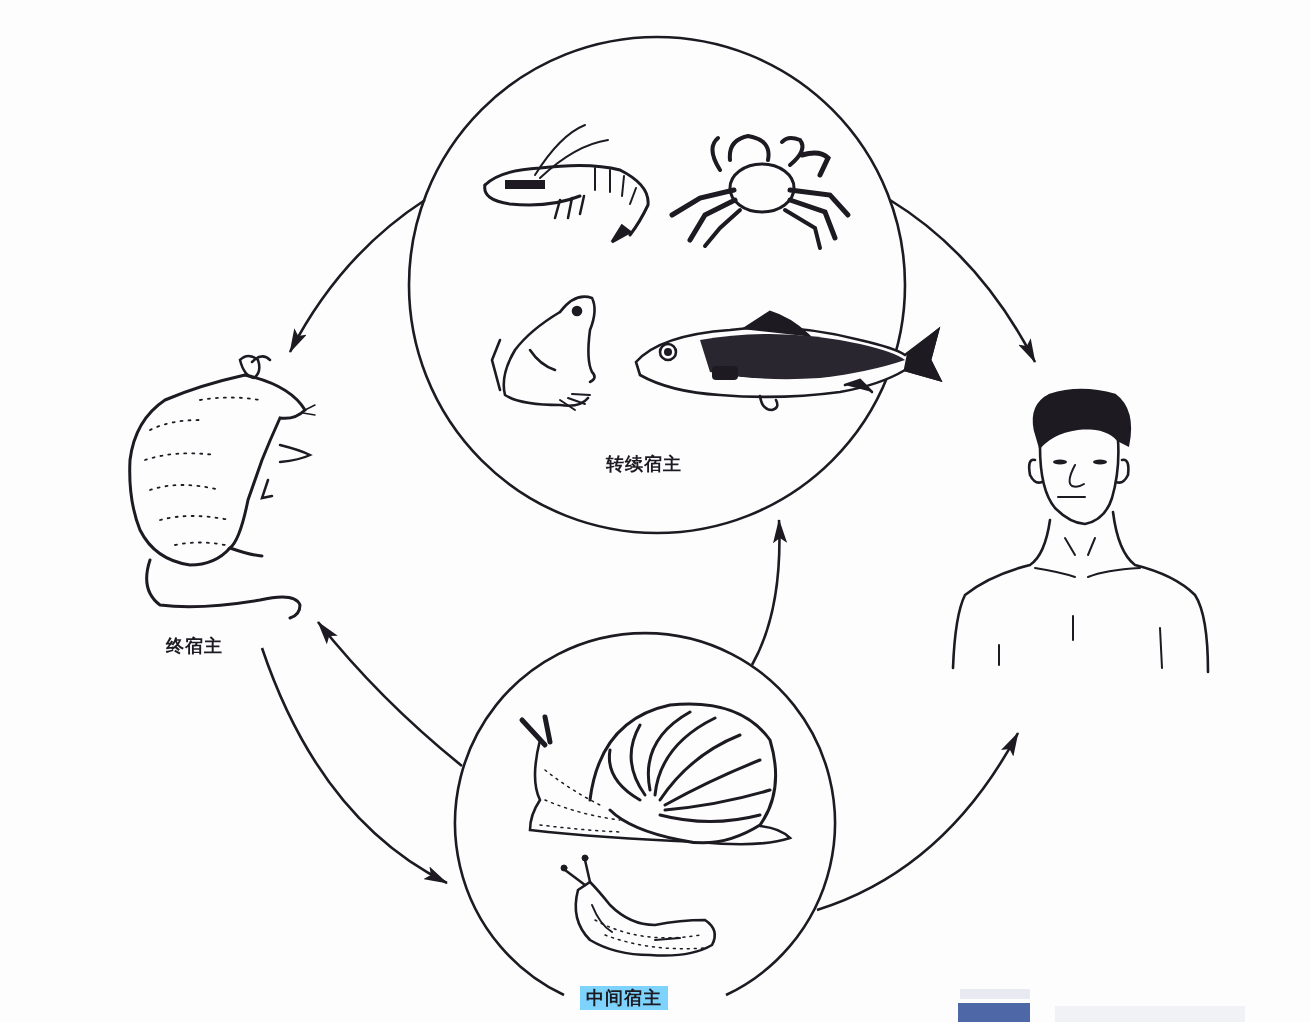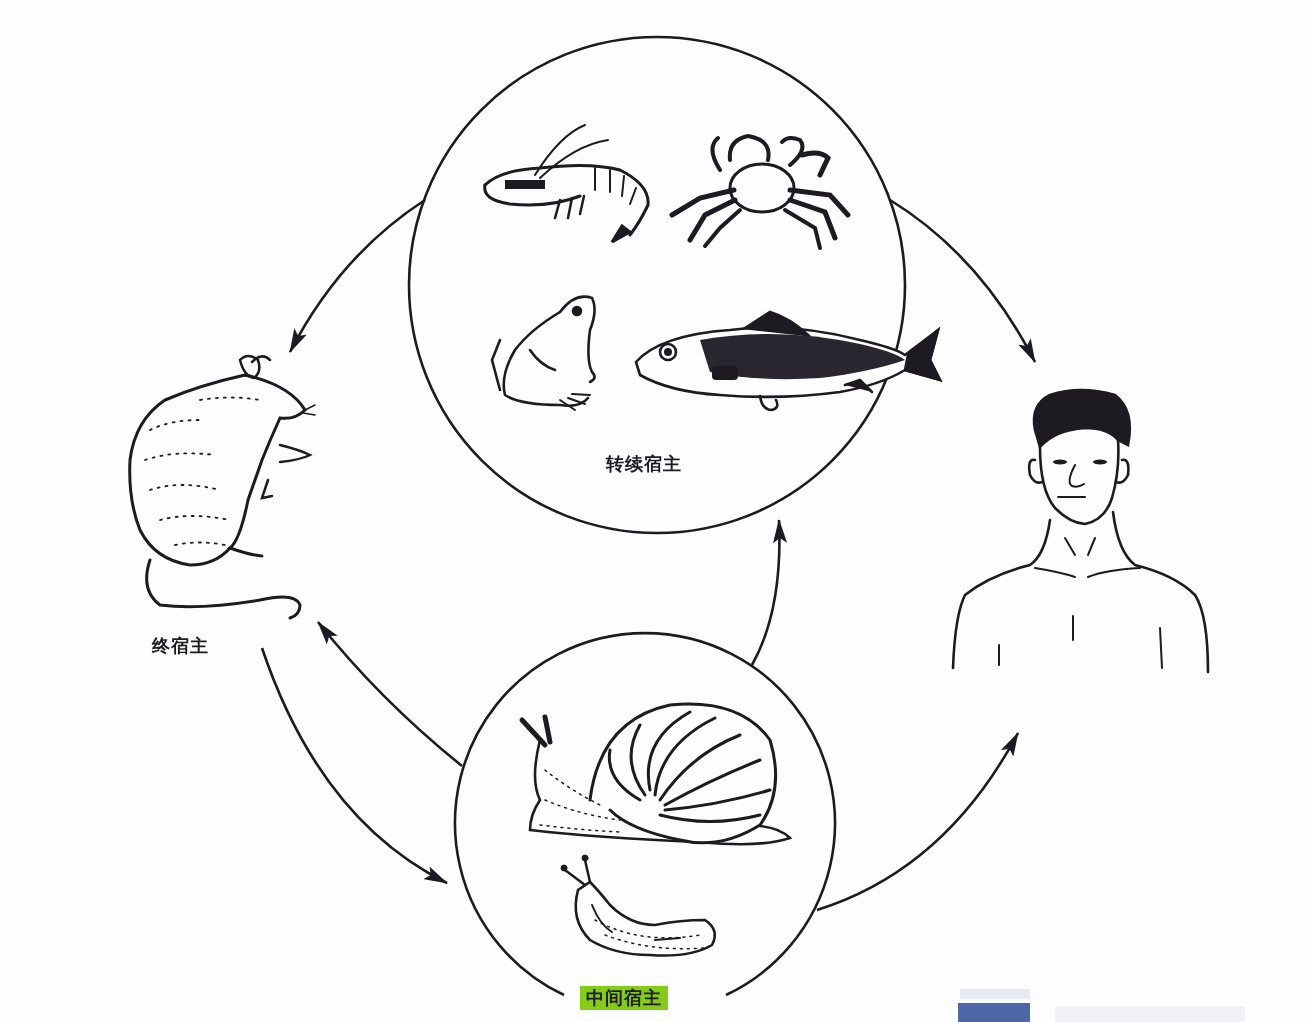--- a/index.html
+++ b/index.html
@@ -1,21 +1,21 @@
 <!DOCTYPE html>
 <html><head>
 <meta charset="utf-8">
 <style>
   html, body { margin: 0; padding: 0; background: #fdfdfe; }
   body { width: 1310px; height: 1022px; position: relative; overflow: hidden;
          font-family: "DejaVu Sans", sans-serif; }
   svg#diagram { position: absolute; left: 0; top: 0; }
   .lbl { position: absolute; font-family: "DejaVu Sans", sans-serif; font-weight: bold;
          font-size: 18px; color: #1d1a22; letter-spacing: 1px; white-space: nowrap; }
-  .lbl-gap { background: #84cc16; padding: 0 6px; text-align: center; }
+  .lbl-gap { background: #7dd3fc; padding: 0 6px; text-align: center; }
 </style>
 </head>
 <body>
 
 <svg id="diagram" width="1310" height="1022" viewBox="0 0 1310 1022" xmlns="http://www.w3.org/2000/svg">
   <defs>
     <marker id="arrow" viewBox="0 0 12 10" refX="11" refY="5" markerWidth="12" markerHeight="10" markerUnits="userSpaceOnUse" orient="auto">
       <path d="M0,0 L12,5 L0,10 L3,5 Z" fill="#1d1a22"></path>
     </marker>
     <marker id="arrowBig" viewBox="0 0 24 14" refX="23" refY="7" markerWidth="24" markerHeight="14" markerUnits="userSpaceOnUse" orient="auto">
@@ -166,14 +166,14 @@
   </g>
 
   <g>
     <rect x="960" y="989" width="70" height="10" fill="#e7eaf0"></rect>
     <rect x="958" y="1003" width="72" height="19" fill="#4e67a7"></rect>
     <rect x="1055" y="1006" width="190" height="16" fill="#f1f2f6"></rect>
   </g>
 </svg>
 
 <div class="lbl" style="left:606px; top:452px;">转续宿主</div>
-<div class="lbl" style="left:152px; top:634px;">终宿主</div>
+<div class="lbl" style="left:166px; top:634px;">终宿主</div>
 <div class="lbl lbl-gap" style="left:580px; top:986px;">中间宿主</div>
 
 </body></html>

